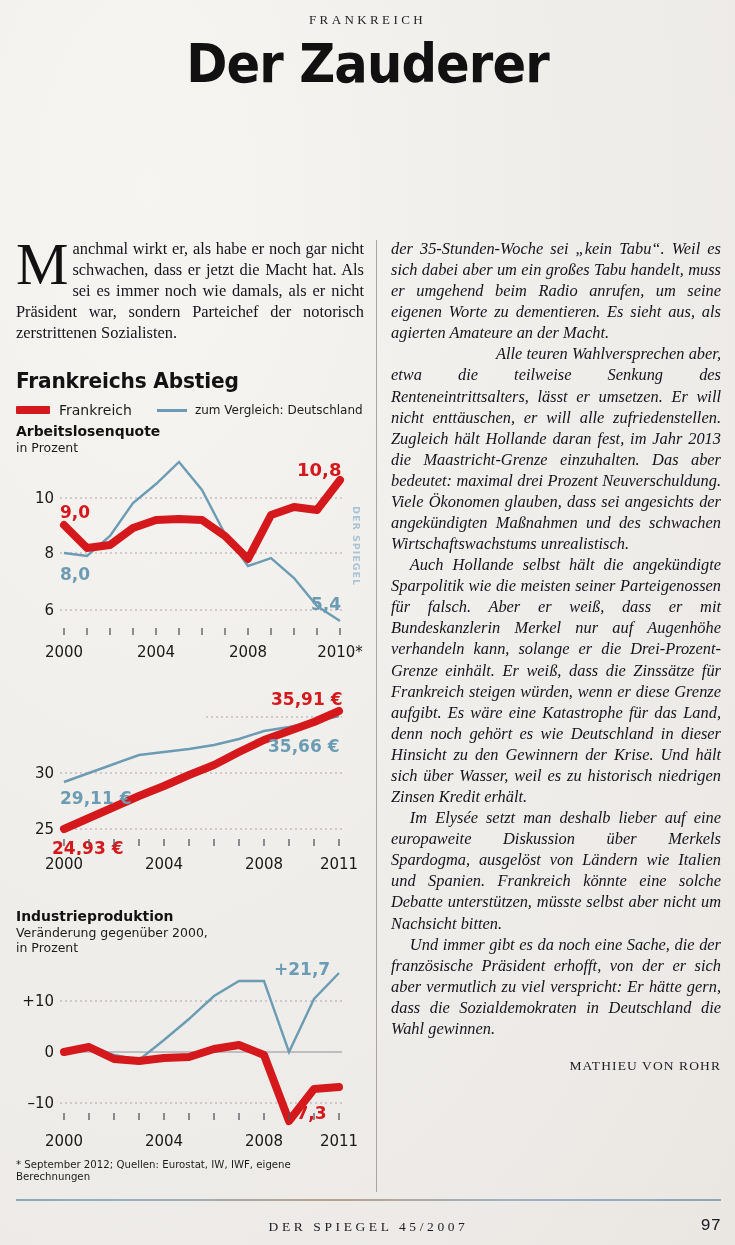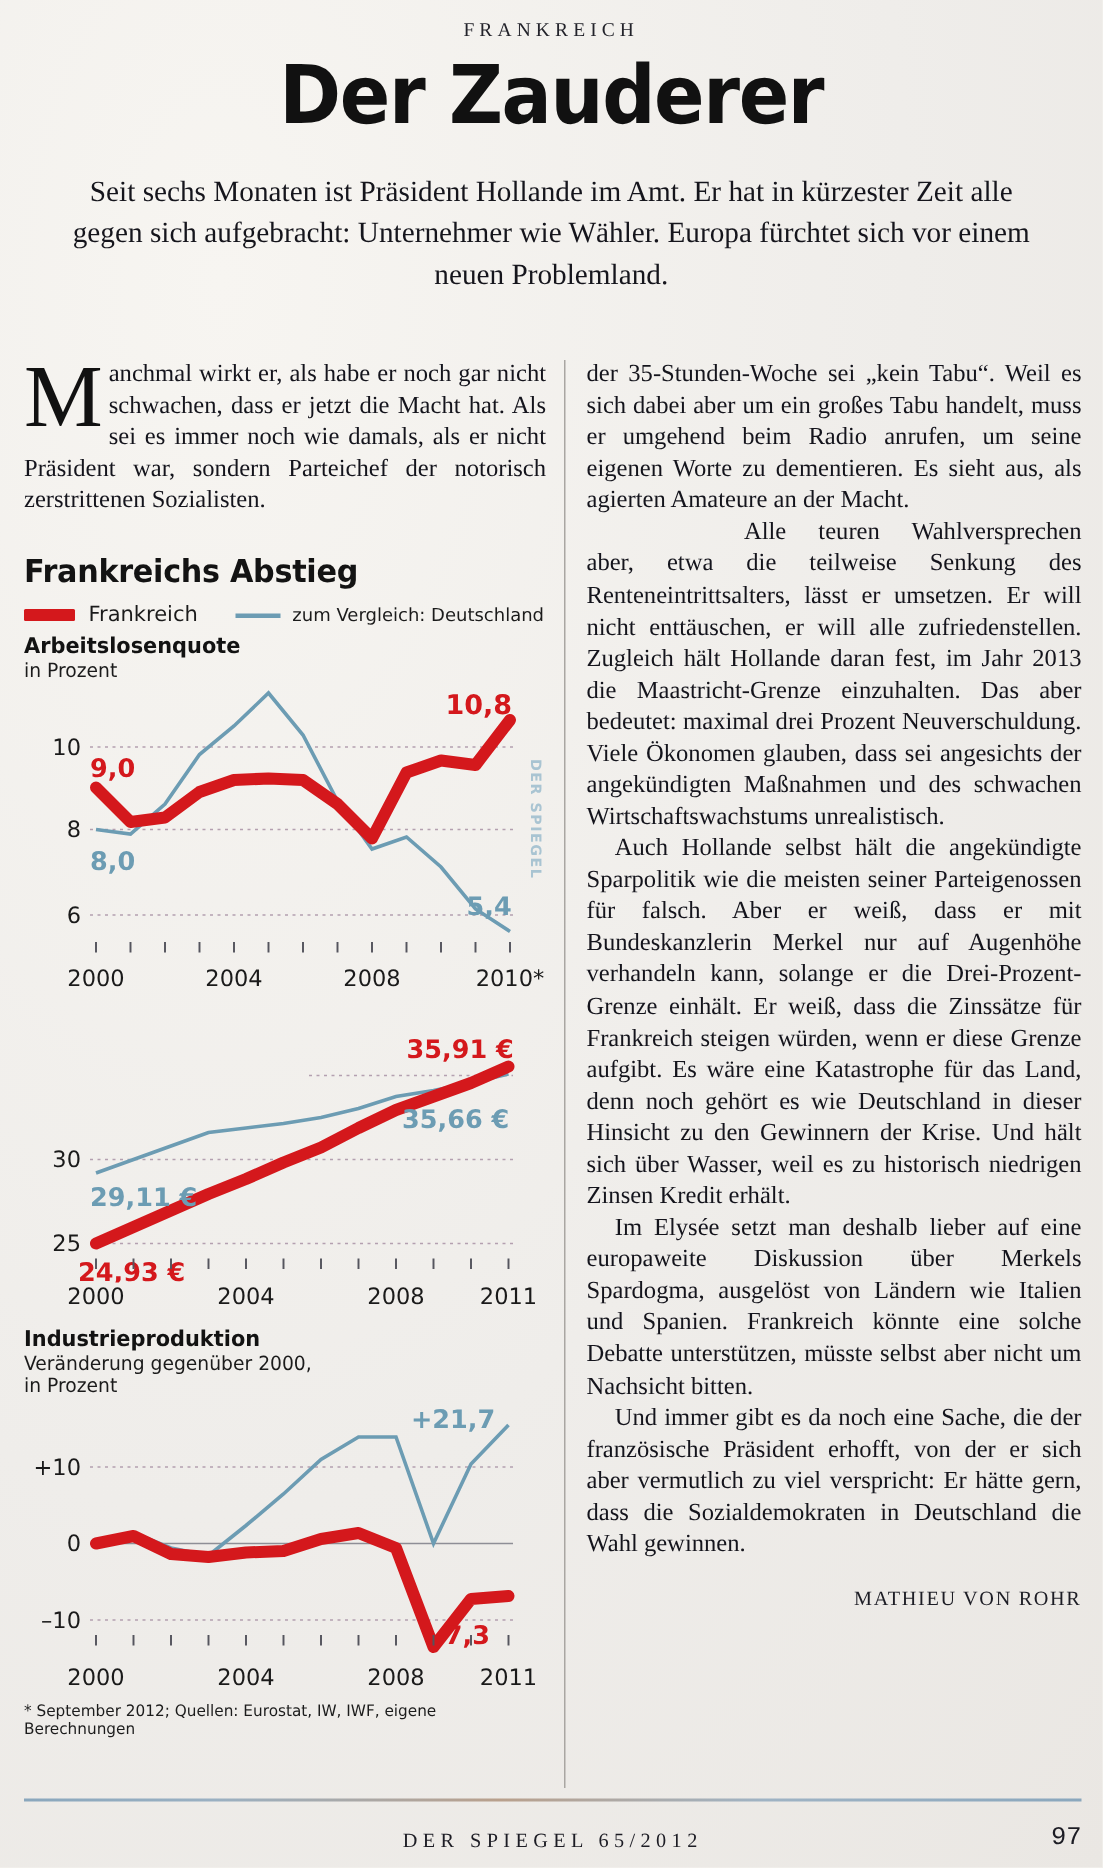--- a/index.html
+++ b/index.html
@@ -60,21 +60,21 @@
   }
   .col-right{flex:1;padding-left:14px;position:relative;}
   .bodytext{
     font-family:"Liberation Serif",serif;
     font-size:16.4px;
     line-height:1.285;
     text-align:justify;
     color:#14141c;
     hyphens:none;
   }
-  .bodytext p{margin:0;}
+  .bodytext p{margin:0;font-style:italic;}
   .bodytext p.indent{text-indent:1.15em;}
   .bodytext p.bigindent{text-indent:6.4em;}
   .dropcap-para{
     position:relative;
     font-family:"Liberation Serif",serif;
     font-size:16.4px;
     line-height:1.285;
     text-align:justify;
     color:#14141c;
   }
@@ -182,21 +182,20 @@
     font-size:17px;color:#1c1c24;font-family:Liberation Mono, monospace;
   }
 </style>
 </head>
 <body>
 
 <div class="page">
 
   <div class="kicker">FRANKREICH</div>
   <h1 class="headline">Der Zauderer</h1>
-  <div class="standfirst">Seit sechs Monaten ist Präsident Hollande im Amt. Er hat in kürzester Zeit alle gegen sich aufgebracht: Unternehmer wie Wähler. Europa fürchtet sich vor einem neuen Problemland.</div>
 
   <div class="cols">
 
     <div class="col-left">
 
       <div class="dropcap-para">
         <span class="dropcap">M</span>
         <span>anchmal wirkt er, als habe er noch gar nicht schwachen, dass er jetzt die Macht hat. Als sei es immer noch wie damals, als er nicht Präsident war, sondern Parteichef der notorisch zerstrittenen Sozialisten.</span>
       </div>
 
@@ -296,21 +295,21 @@
             </svg>
           </div>
           <div class="axis-labels">
             <span style="left:48px">2000</span>
             <span style="left:148px">2004</span>
             <span style="left:248px">2008</span>
             <span style="left:323px">2011</span>
           </div>
         </div>
 
-        <div class="chart" style="margin-top:9px;">
+        <div class="chart" style="margin-top:32px;">
           <div class="c-head">
             <span class="c-title">Industrieproduktion</span>
             <div class="c-sub" style="white-space:pre-line;">Veränderung gegenüber 2000,
 in Prozent</div>
           </div>
           <div class="plotwrap">
             <svg width="348" height="175" viewBox="0 0 348 175">
 
               <line x1="44" y1="44" x2="326" y2="44" stroke="#b4a0b0" stroke-width="1" stroke-dasharray="2 3"></line>
               <line x1="44" y1="95" x2="326" y2="95" stroke="#8e8e96" stroke-width="1"></line>
@@ -363,17 +362,17 @@
         <p class="indent">Auch Hollande selbst hält die angekündigte Sparpolitik wie die meisten seiner Parteigenossen für falsch. Aber er weiß, dass er mit Bundeskanzlerin Merkel nur auf Augenhöhe verhandeln kann, solange er die Drei-Prozent-Grenze einhält. Er weiß, dass die Zinssätze für Frankreich steigen würden, wenn er diese Grenze aufgibt. Es wäre eine Katastrophe für das Land, denn noch gehört es wie Deutschland in dieser Hinsicht zu den Gewinnern der Krise. Und hält sich über Wasser, weil es zu historisch niedrigen Zinsen Kredit erhält.</p>
         <p class="indent">Im Elysée setzt man deshalb lieber auf eine europaweite Diskussion über Merkels Spardogma, ausgelöst von Ländern wie Italien und Spanien. Frankreich könnte eine solche Debatte unterstützen, müsste selbst aber nicht um Nachsicht bitten.</p>
         <p class="indent">Und immer gibt es da noch eine Sache, die der französische Präsident erhofft, von der er sich aber vermutlich zu viel verspricht: Er hätte gern, dass die Sozialdemokraten in Deutschland die Wahl gewinnen.</p>
       </div>
       <div class="byline">MATHIEU VON ROHR</div>
     </div>
   </div>
 
   <div class="footrule"></div>
   <div class="footer">
-    <span class="foot-title">DER SPIEGEL 65/2012</span>
+    <span class="foot-title">DER SPIEGEL 45/2007</span>
     <span class="foot-page">97</span>
   </div>
 
 </div>
 
 </body></html>

